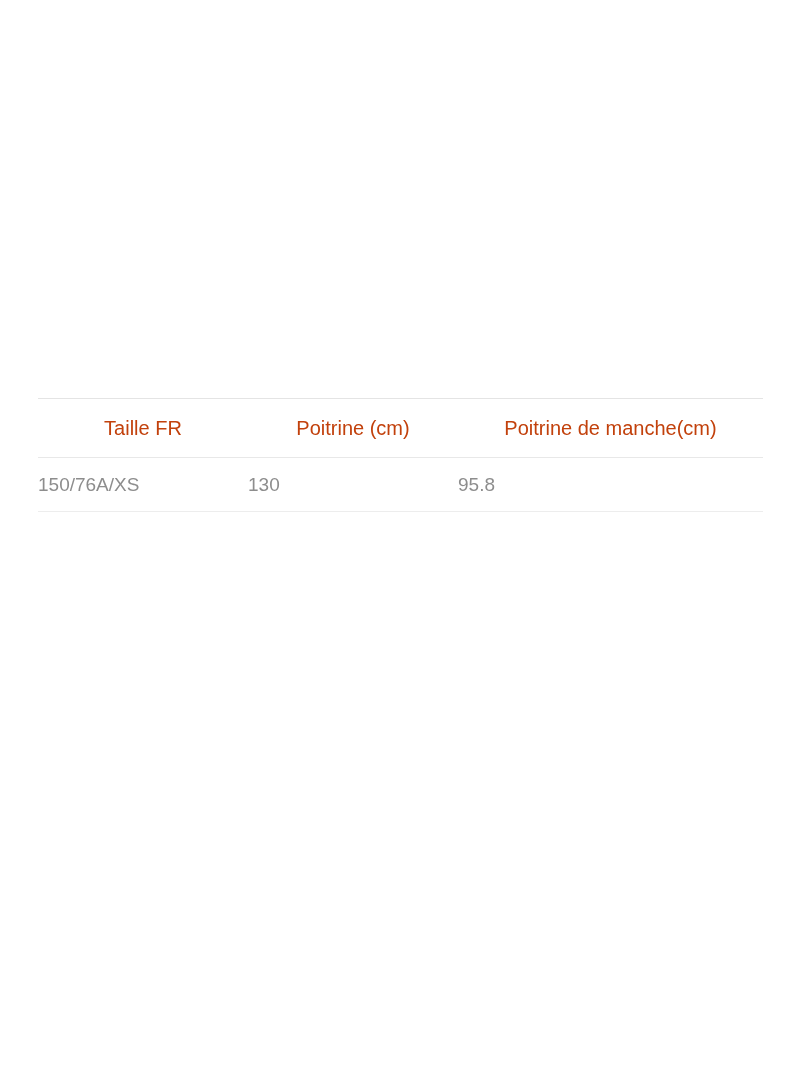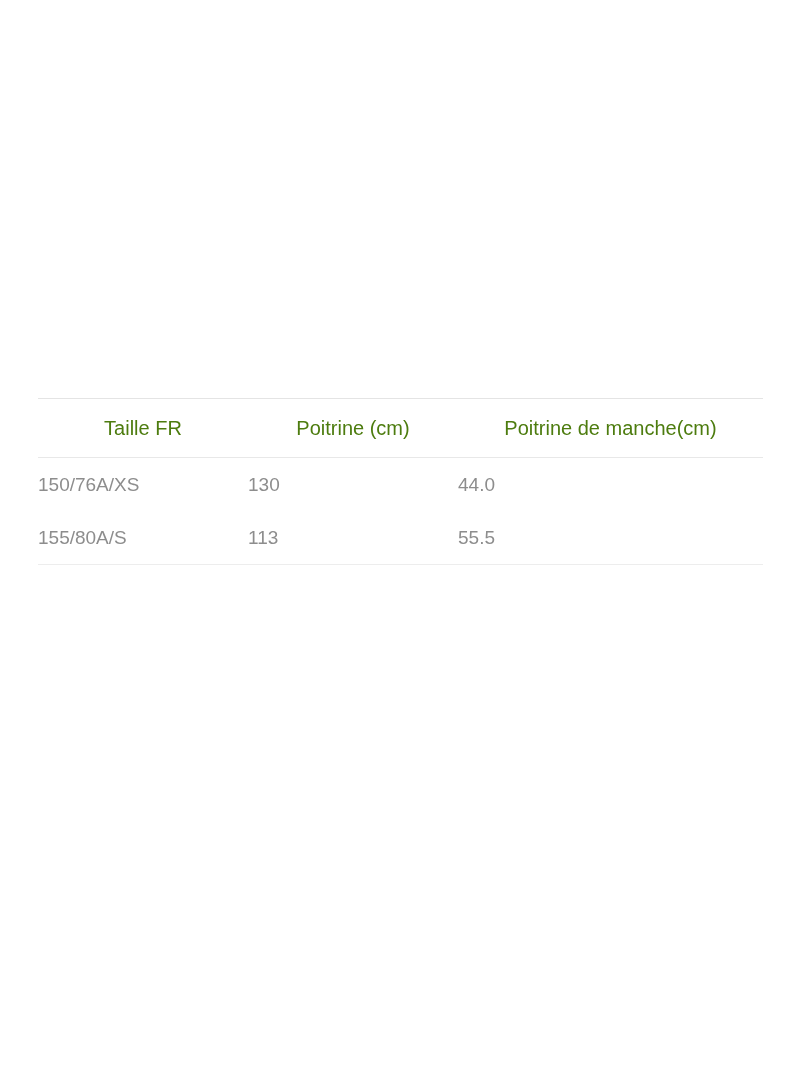--- a/index.html
+++ b/index.html
@@ -24,21 +24,21 @@
 
   table.size-table {
     width: 100%;
     border-collapse: collapse;
     table-layout: fixed;
   }
 
   table.size-table thead th {
     font-weight: normal;
     font-size: 20px;
-    color: #4d7c0f;
+    color: #c2410c;
     text-align: center;
     padding: 18px 0 17px 0;
     border-top: 1px solid #e4e4e4;
     border-bottom: 1px solid #e8e8e8;
     white-space: nowrap;
   }
 
   table.size-table tbody td {
     font-size: 19px;
     color: #8d8d8d;
@@ -64,22 +64,17 @@
       <tr>
         <th class="col-0">Taille FR</th>
         <th class="col-1">Poitrine (cm)</th>
         <th class="col-2">Poitrine de manche(cm)</th>
       </tr>
     </thead>
     <tbody>
       <tr>
         <td class="col-0">150/76A/XS</td>
         <td class="col-1">130</td>
-        <td class="col-2">44.0</td>
-      </tr>
-      <tr>
-        <td class="col-0">155/80A/S</td>
-        <td class="col-1">113</td>
-        <td class="col-2">55.5</td>
+        <td class="col-2">95.8</td>
       </tr>
     </tbody>
   </table>
 </div>
 
 </body></html>

